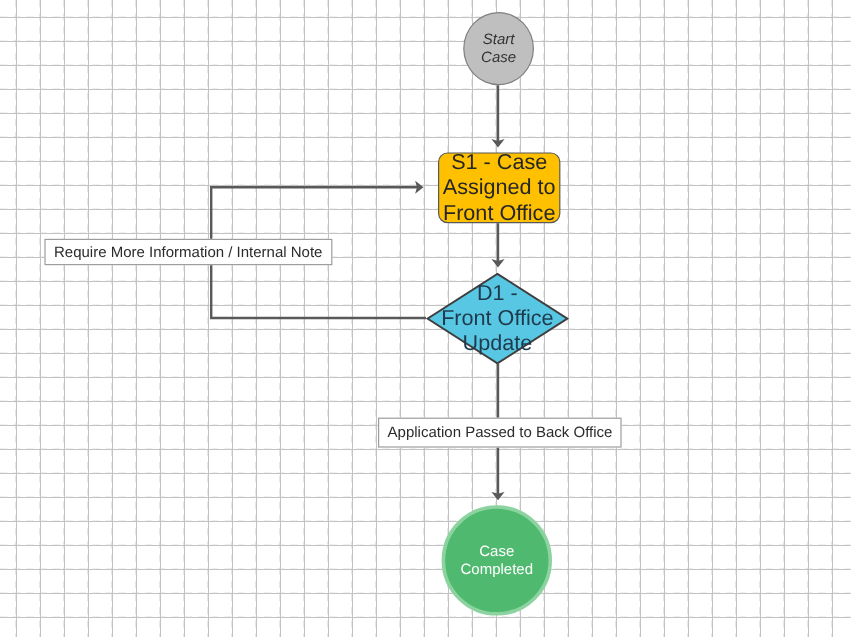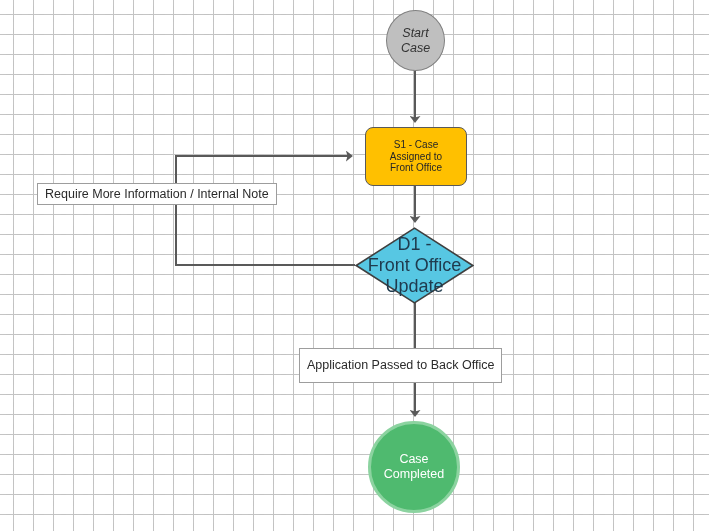--- a/index.html
+++ b/index.html
@@ -78,21 +78,21 @@
   
   #node-s1 {
     left: 365px;
     top: 127px;
     width: 102px;
     height: 59px;
     border-radius: 8px;
     background: #ffc000;
     border: 1.4px solid #595959;
     color: #262626;
-    font-size: 10px;
+    font-size: 18px;
   }
 
   
   #node-d1-wrap {
     left: 355px;
     top: 227px;
     width: 119px;
     height: 77px;
     background: transparent;
     color: #1f3a4d;
@@ -133,29 +133,29 @@
     line-height: 1;
     display: flex;
     align-items: center;
     justify-content: center;
     white-space: nowrap;
     z-index: 5;
   }
 
   #label-require {
     left: 37px;
-    top: 183px;
+    top: 199px;
     height: 22px;
     padding: 10px 7px;
   }
 
   #label-passed {
-    left: 299px;
+    left: 315px;
     top: 348px;
-    height: 35px;
+    height: 25px;
     padding: 0 7px;
   }
 </style>
 </head>
 <body>
 
 <div id="canvas">
 
   <svg id="grid-layer" width="709" height="531" viewBox="0 0 709 531" xmlns="http://www.w3.org/2000/svg" aria-hidden="true">
     <g stroke="#c4c4c4" stroke-width="1" stroke-dasharray="6,5" fill="none">

